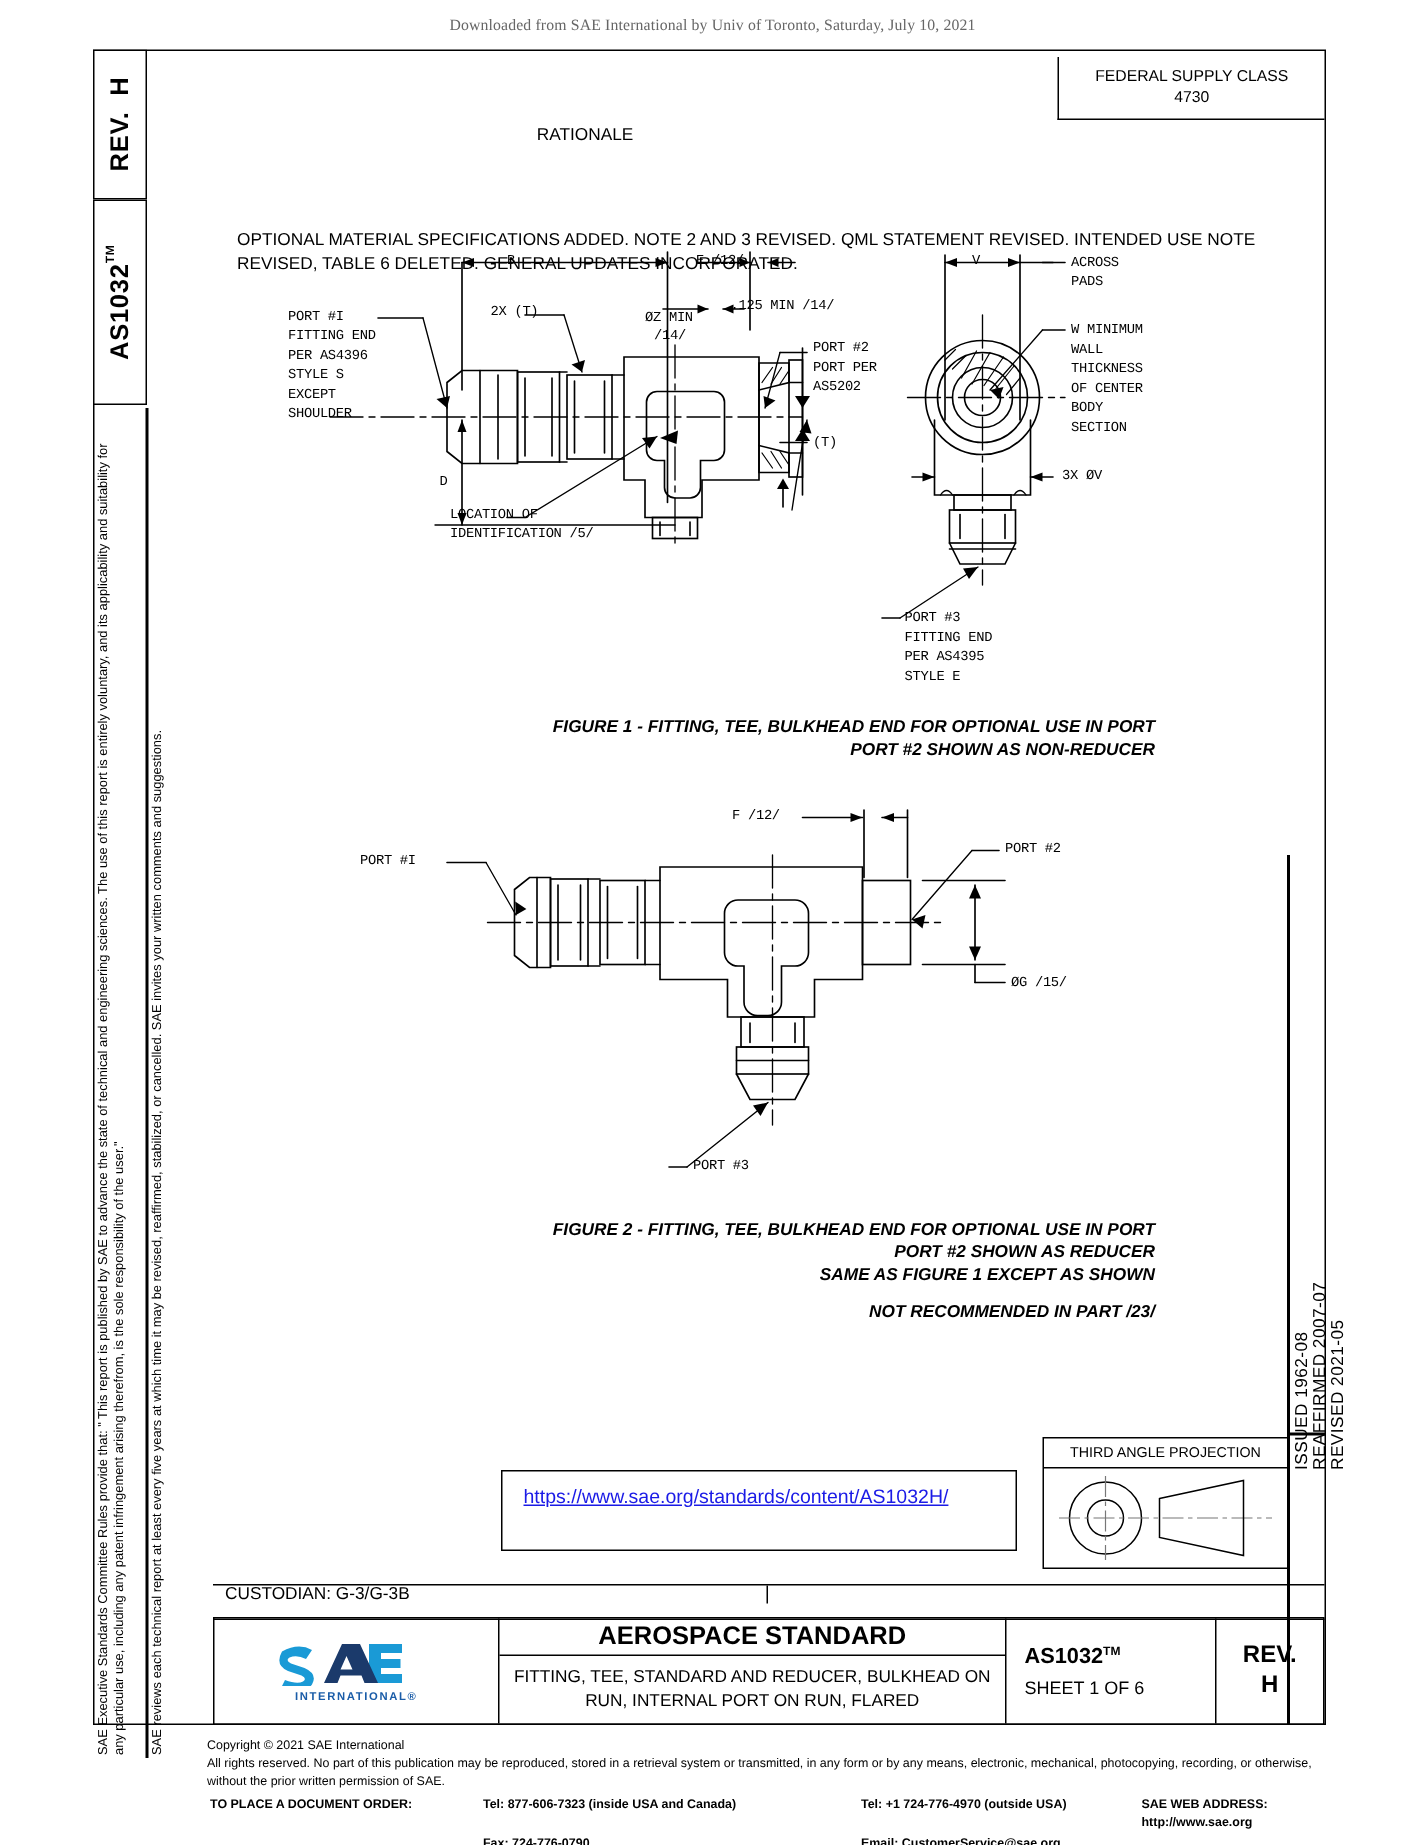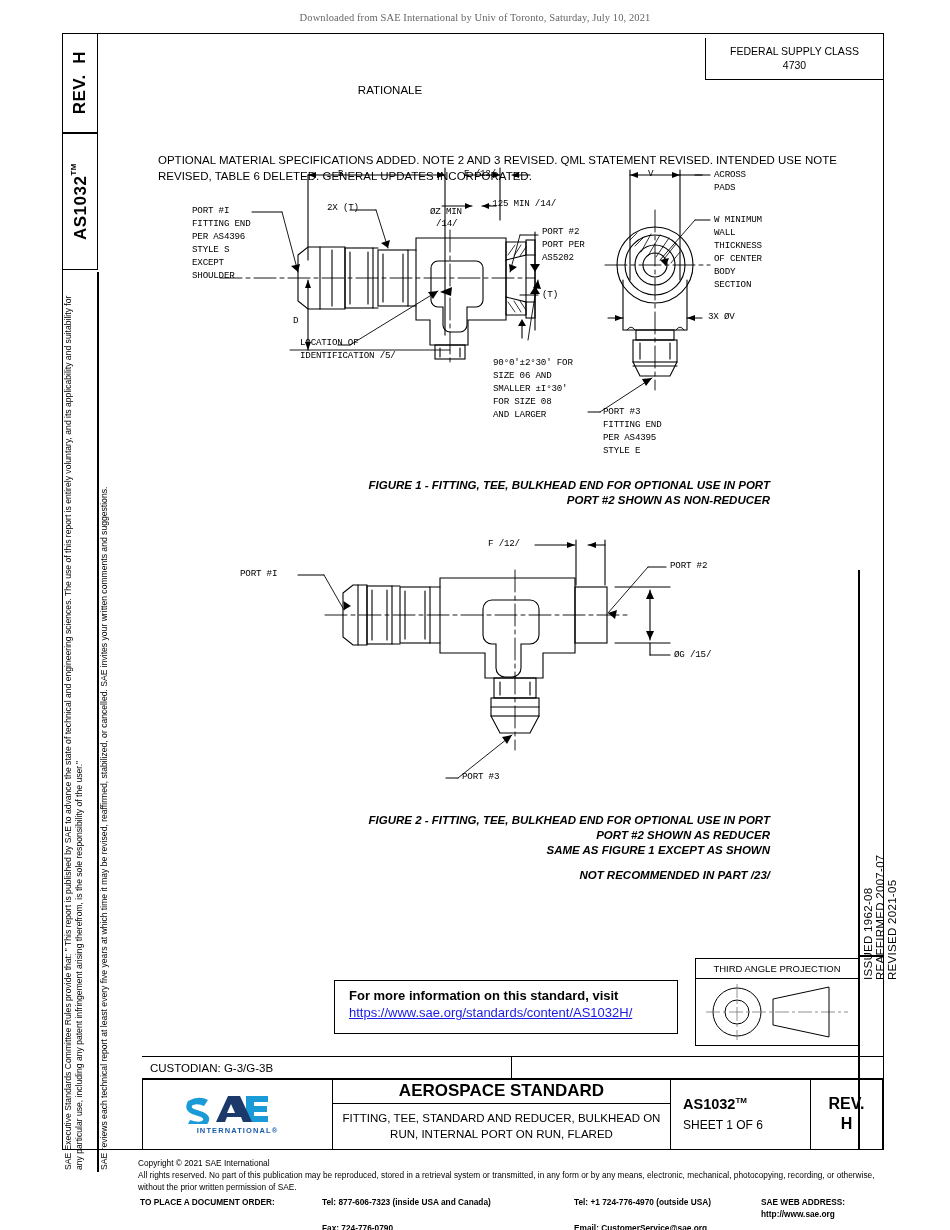--- a/index.html
+++ b/index.html
@@ -143,20 +143,21 @@
     display: flex; align-items: center; justify-content: center;
     font-size: 9.5px;
   }
   #tap-art { height: 66px; position: relative; }
 
   
   #cust-row {
     position: absolute; left: 142px; top: 1056px; width: 741px; height: 24px;
     border-top: 1.6px solid #000; border-bottom: 1.6px solid #000;
     display: flex;
+    flex-direction: column;
   }
   #cust-cell {
     width: 370px; border-right: 1.6px solid #000;
     display: flex; align-items: center; padding-left: 8px; font-size: 11.5px;
   }
   #proc-cell {
     flex: 1; display: flex; align-items: center; justify-content: center; font-size: 11.5px;
   }
 
   
@@ -420,25 +421,20 @@
 STYLE S
 EXCEPT
 SHOULDER</div>
 <div style="position:absolute;left:110px;top:176px;white-space:pre;line-height:1.42;" class="dwg">LOCATION OF
 IDENTIFICATION /5/</div>
 <div style="position:absolute;left:103px;top:155px;" class="dwg">D</div>
 <div style="position:absolute;left:352px;top:65px;white-space:pre;line-height:1.42;" class="dwg">PORT #2
 PORT PER
 AS5202</div>
 <div style="position:absolute;left:352px;top:129px;" class="dwg">(T)</div>
-<div style="position:absolute;left:303px;top:196px;white-space:pre;line-height:1.42;" class="dwg">90°0'±2°30' FOR
-SIZE 06 AND
-SMALLER ±I°30'
-FOR SIZE 08
-AND LARGER</div>
 <div style="position:absolute;left:458px;top:8px;" class="dwg">V</div>
 <div style="position:absolute;left:524px;top:8px;white-space:pre;line-height:1.42;" class="dwg">ACROSS
 PADS</div>
 <div style="position:absolute;left:524px;top:53px;white-space:pre;line-height:1.42;" class="dwg">W MINIMUM
 WALL
 THICKNESS
 OF CENTER
 BODY
 SECTION</div>
 <div style="position:absolute;left:518px;top:151px;" class="dwg">3X ØV</div>
@@ -523,21 +519,20 @@
 </div>
 
 <div class="fig-caption" id="fig2-caption">
   <div>FIGURE 2 - FITTING, TEE, BULKHEAD END FOR OPTIONAL USE IN PORT</div>
   <div>PORT #2 SHOWN AS REDUCER</div>
   <div>SAME AS FIGURE 1 EXCEPT AS SHOWN</div>
 </div>
 <div class="fig-caption" id="fig2-note">NOT RECOMMENDED IN PART /23/</div>
 
 <div id="info-box">
-  <div class="line1">For more information on this standard, visit</div>
   <a class="line2" href="#" style="text-decoration:underline;display:block;">https://www.sae.org/standards/content/AS1032H/</a>
 </div>
 
 <div id="tap-box">
   <div id="tap-title">THIRD ANGLE PROJECTION</div>
   <div id="tap-art">
     <svg width="162" height="64" viewBox="0 0 162 64" xmlns="http://www.w3.org/2000/svg">
       <g stroke="#000" fill="none" stroke-width="1">
         <circle cx="41" cy="33" r="24"></circle>
         <circle cx="41" cy="33" r="12"></circle>

